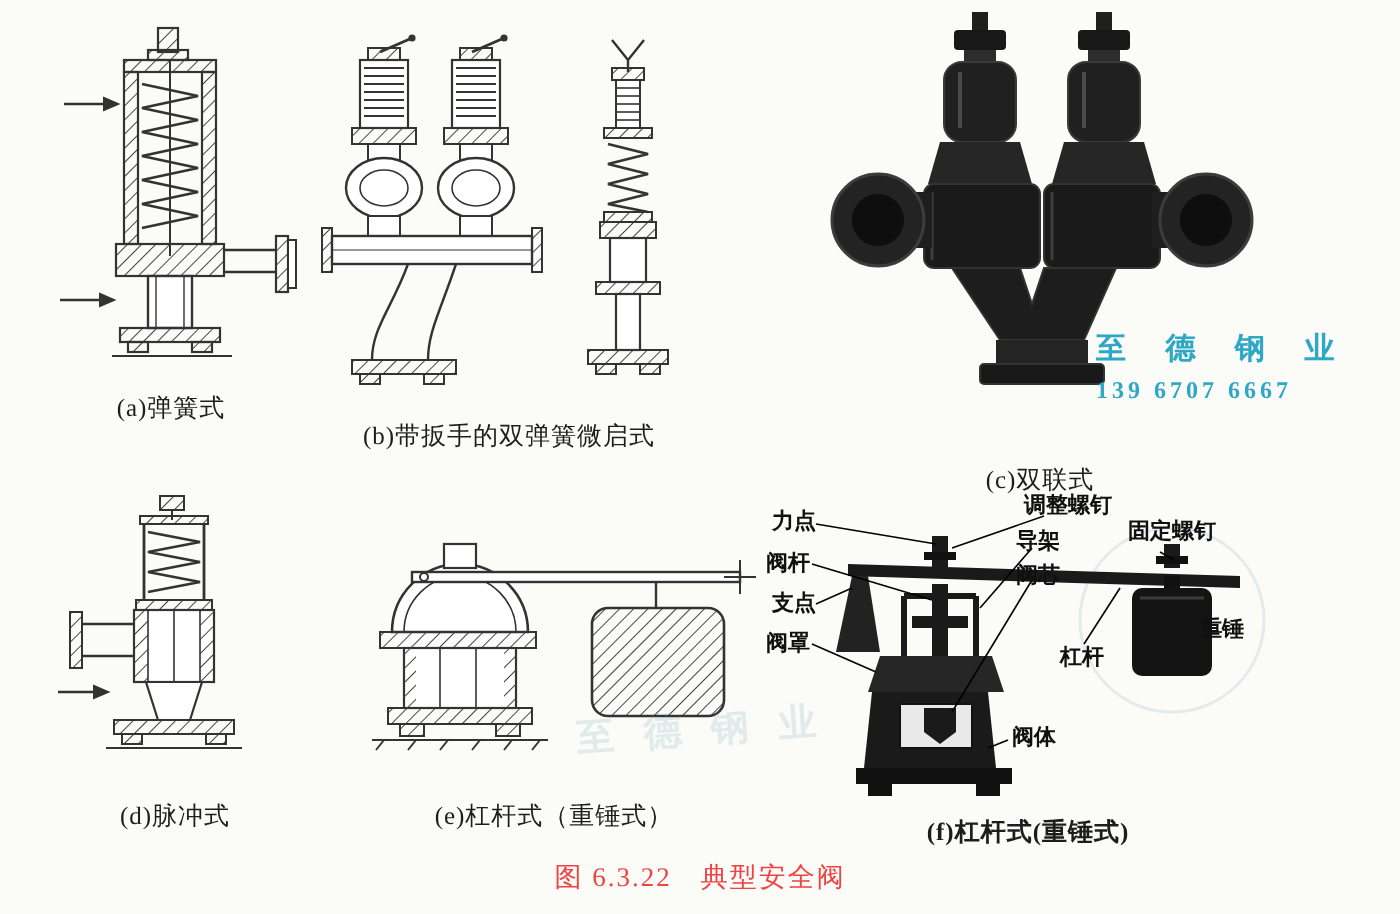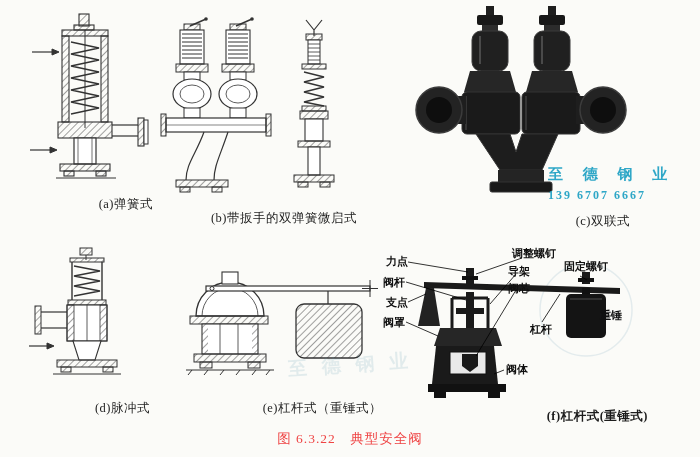--- a/index.html
+++ b/index.html
@@ -1,24 +1,24 @@
 <!DOCTYPE html>
 <html><head>
 <meta charset="utf-8">
 <style>
   * { margin:0; padding:0; box-sizing:border-box; }
   html,body { width:700px; height:457px; }
   body { font-family:"Liberation Serif","DejaVu Serif",serif; background:#e8e8e4; }
   .page { position:relative; width:700px; height:457px; background:#fbfbf8; overflow:hidden; }
-  .sub { position:absolute; display:flex; flex-direction:column; align-items:flex-end; }
+  .sub { position:absolute; display:flex; flex-direction:column; align-items:center; }
   .sub svg { display:block; }
   .sub figcaption { font-size:12.5px; color:#1d1d1d; letter-spacing:0.5px; white-space:nowrap; margin-top:4px; }
   .sub.a { left:18px;  top:12px;  width:135px; }
   .sub.b { left:152px; top:14px;  width:205px; }
-  .sub.c { left:410px; top:4px;   width:220px; }
+  .sub.c { left:410px; top:4px;   width:220px;gap:19px; }
   .sub.d { left:25px;  top:246px; width:125px; }
   .sub.e { left:172px; top:258px; width:210px; }
   .sub.f { left:380px; top:246px; width:268px;font-weight:bold; }
   .part-label { position:absolute; font-size:11px; color:#101010; white-space:nowrap; line-height:1; }
   .watermark { position:absolute; left:548px; top:165px; color:#2fa7c7; }
   .wm-company { font-size:15px; font-weight:bold; letter-spacing:8px; white-space:nowrap; }
   .wm-phone { font-size:12px; font-weight:bold; letter-spacing:2px; margin-top:4px; white-space:nowrap; }
   .ghost { position:absolute; left:288px; top:352px; color:#4e8fa6; opacity:0.14; font-size:19px;
            font-weight:bold; letter-spacing:5px; transform:rotate(-4deg); white-space:nowrap; }
   .caption { position:absolute; left:0; right:0; top:430px; text-align:center;

